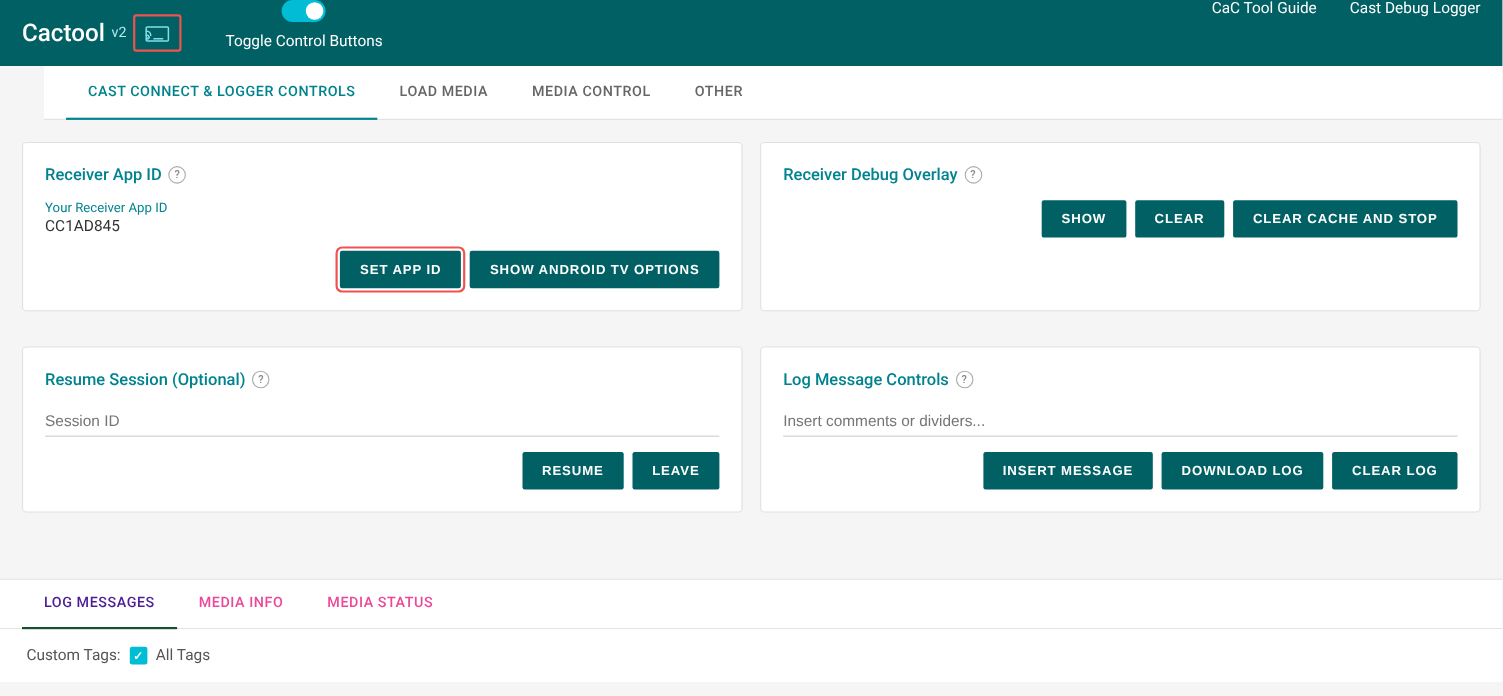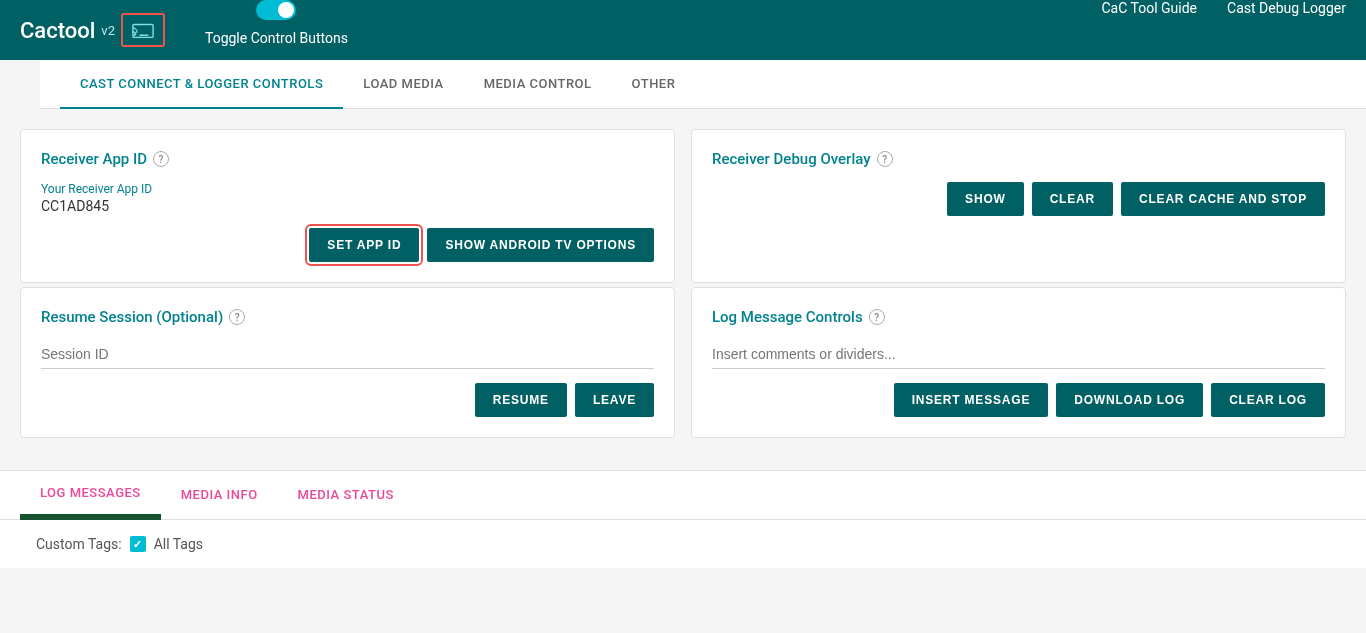--- a/index.html
+++ b/index.html
@@ -108,21 +108,21 @@
 
     
     .content {
       padding: 20px;
     }
 
     
     .cards-row {
       display: flex;
       gap: 16px;
-      margin-bottom: 4px;
+      margin-bottom: 32px;
     }
     .card {
       background: white;
       border: 1px solid #e0e0e0;
       border-radius: 4px;
       padding: 20px;
       flex: 1;
     }
 
     .card-title {
@@ -215,26 +215,26 @@
       font-size: 13px;
       font-weight: 500;
       color: #ec4899;
       cursor: pointer;
       letter-spacing: 0.5px;
       text-transform: uppercase;
       border-bottom: 2px solid transparent;
       margin-bottom: -1px;
     }
     .bottom-tab.active {
-      color: #ec4899;
-      border-bottom: 6px solid #14532d;
+      color: #4c1d95;
+      border-bottom: 2px solid #14532d;
     }
 
     .bottom-content {
-      padding: 16px 36px;
+      padding: 16px 24px;
       background: white;
     }
     .custom-tags-row {
       display: flex;
       align-items: center;
       gap: 8px;
     }
     .custom-tags-label {
       font-size: 14px;
       color: #555;

